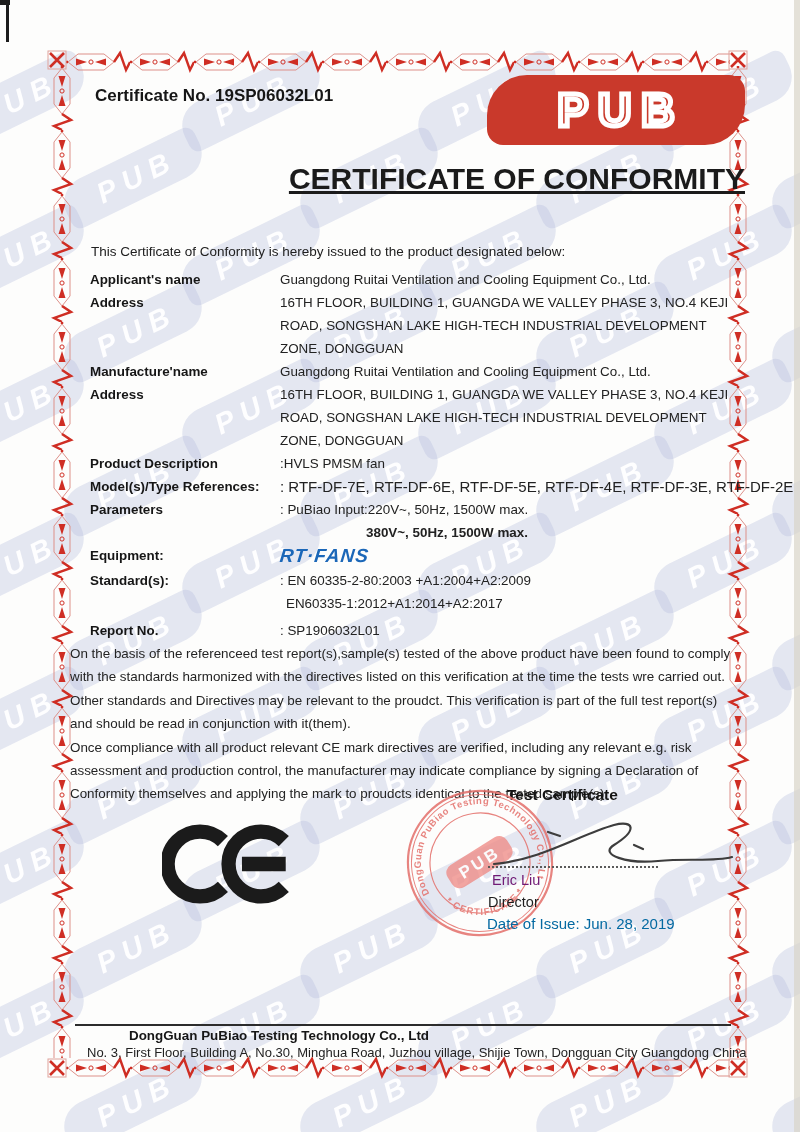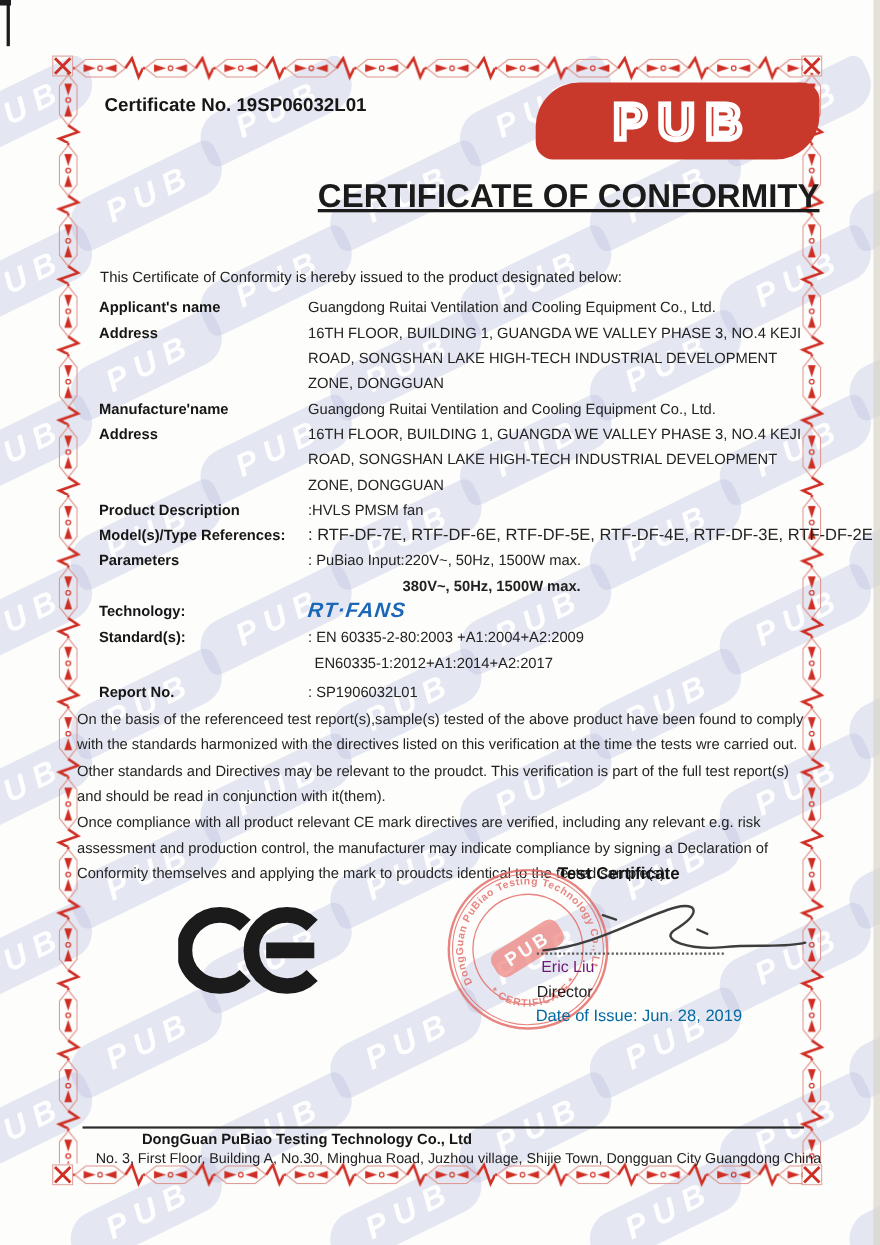--- a/index.html
+++ b/index.html
@@ -361,21 +361,21 @@
           </div>
       </div>
       <div class="frow">
         <div class="flabel">Parameters</div>
         <div class="fvalue">
           <div>: PuBiao Input:220V~, 50Hz, 1500W max.</div>
           <div class="indent">380V~, 50Hz, 1500W max.</div>
         </div>
       </div>
       <div class="frow">
-        <div class="flabel">Technology:</div>
+        <div class="flabel">Equipment:</div>
         <div class="fvalue">
           <span class="rtfans" style="color:#1b67b8">RT·FANS</span>
         </div>
       </div>
       <div class="frow">
         <div class="flabel">Standard(s):</div>
         <div class="fvalue">
           <div>: EN 60335-2-80:2003 +A1:2004+A2:2009</div>
           <div class="ind2">EN60335-1:2012+A1:2014+A2:2017</div>
         </div>

